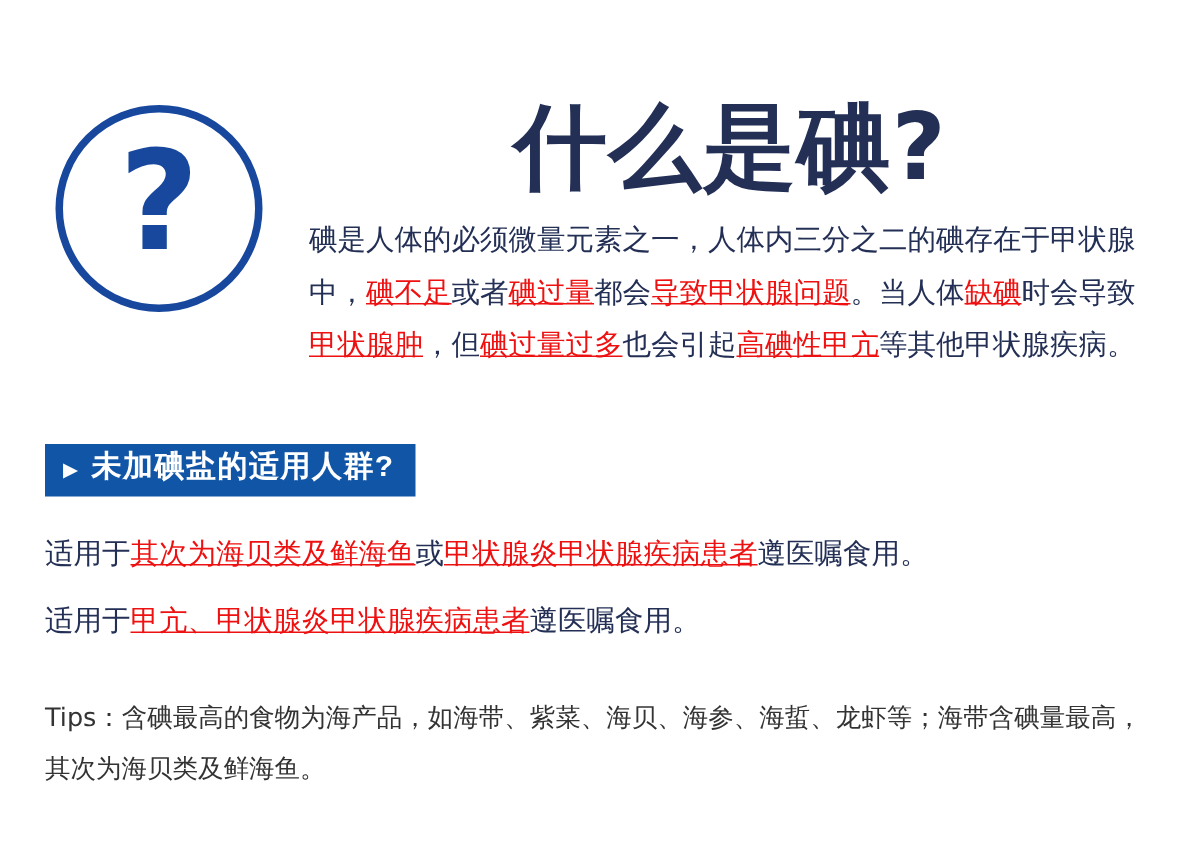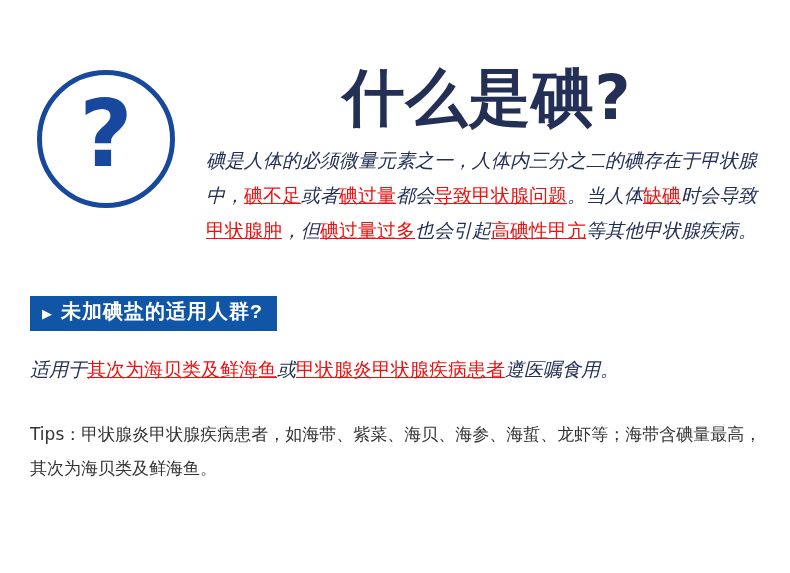--- a/index.html
+++ b/index.html
@@ -92,21 +92,21 @@
     line-height: 28px;
     white-space: nowrap;
   }
   .tips {
     margin: 34px 0 0 30px;
     font-size: 17px;
     line-height: 34px;
     color: var(--tips_gray, #333333);
     white-space: nowrap;
   }
-  .seg-navy { color: var(--navy, #232f55); font-style: italic; }
+  .seg-navy { color: var(--navy, #232f55); }
   .seg-red  { color: var(--red, #ee1111); text-decoration: underline; }
   .seg-gray { color: var(--tips_gray, #333333); }
 </style>
 </head>
 <body>
 
 
 
 <div class="header">
   <div class="icon-wrap">
@@ -120,18 +120,19 @@
   </div>
 </div>
 
 <div class="banner">
   <span class="arrow">▶</span>
   <span class="label">未加碘盐的适用人群?</span>
 </div>
 
 <div class="usage">
   <p><span class="seg-navy">适用于</span><span class="seg-red">其次为海贝类及鲜海鱼</span><span class="seg-navy">或</span><span class="seg-red">甲状腺炎甲状腺疾病患者</span><span class="seg-navy">遵医嘱食用。</span></p>
+  <p><span class="seg-navy">适用于</span><span class="seg-red">甲亢、甲状腺炎甲状腺疾病患者</span><span class="seg-navy">遵医嘱食用。</span></p>
 </div>
 
-<p class="tips"><span class="seg-gray">Tips：甲状腺炎甲状腺疾病患者，如海带、紫菜、海贝、海参、海蜇、龙虾等；海带含碘量最高，</span><br><span class="seg-gray">其次为海贝类及鲜海鱼。</span></p>
+<p class="tips"><span class="seg-gray">Tips：含碘最高的食物为海产品，如海带、紫菜、海贝、海参、海蜇、龙虾等；海带含碘量最高，</span><br><span class="seg-gray">其次为海贝类及鲜海鱼。</span></p>
 
 
 
 
 </body></html>

